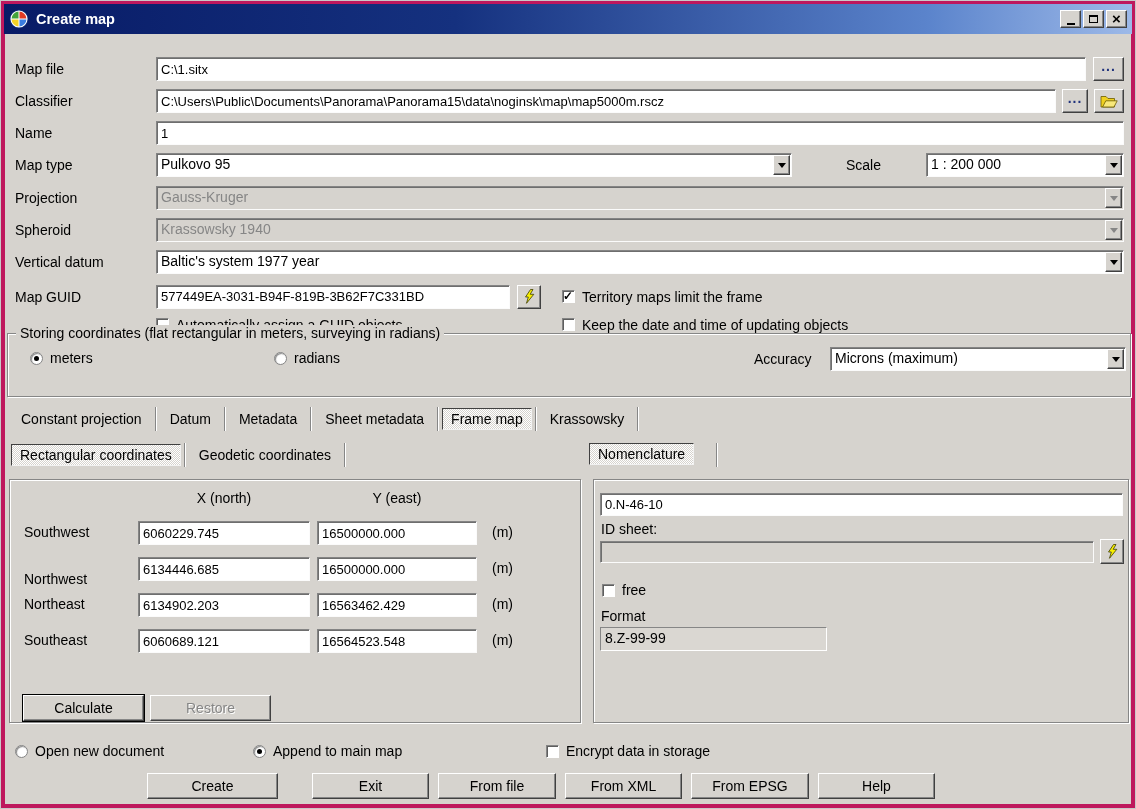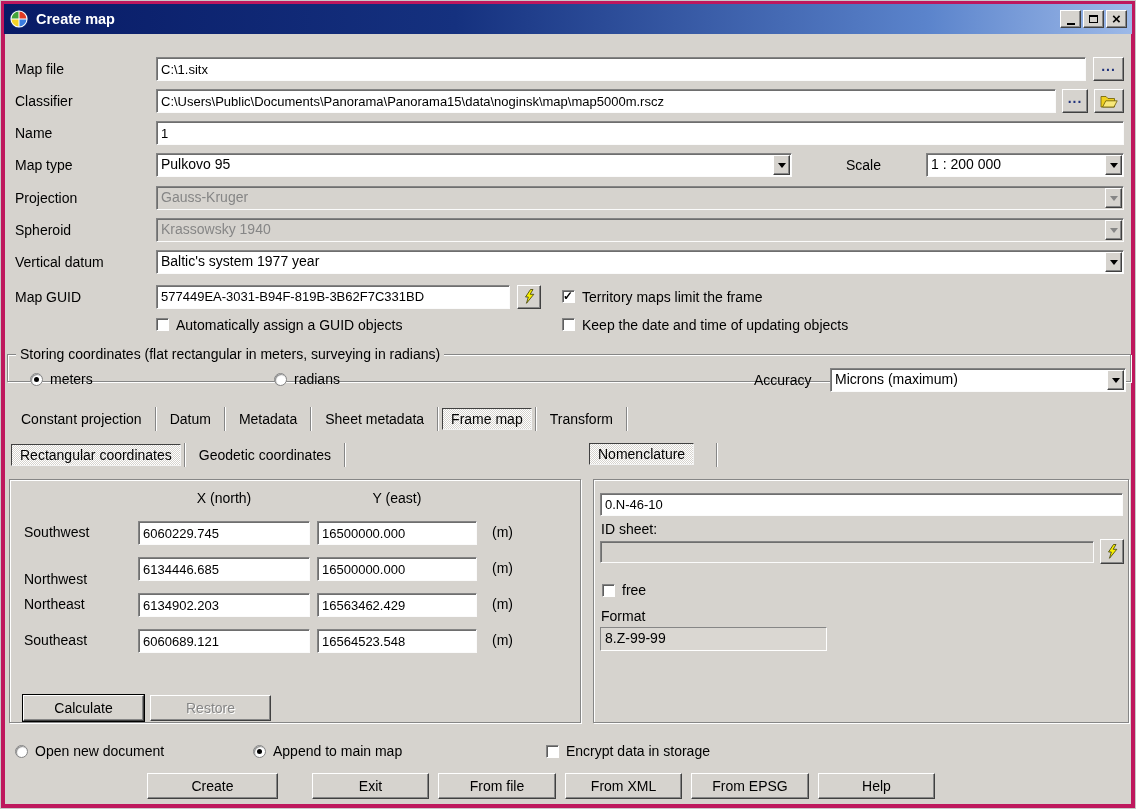--- a/index.html
+++ b/index.html
@@ -309,21 +309,21 @@
       <span class="cbgroup" style="width:406px;flex:0 0 406px;">
         <span class="cbox"></span>
         <span class="lab">Automatically assign a GUID objects</span>
       </span>
       <span class="cbgroup">
         <span class="cbox"></span>
         <span class="lab">Keep the date and time of updating objects</span>
       </span>
     </div>
 
-    <div class="groupbox" style="left:2px;top:320px;width:1124px;height:28px;padding-left:32px;">
+    <div class="groupbox" style="left:2px;top:299px;width:1124px;height:64px;padding-left:32px;">
       <span class="legend">Storing coordinates (flat rectangular in meters, surveying in radians)</span>
       <span class="radiogroup abs" style="left:22px;top:16px;">
         <span class="rad checked"></span>
         <span class="lab">meters</span>
       </span>
       <span class="radiogroup abs" style="left:266px;top:16px;">
         <span class="rad"></span>
         <span class="lab">radians</span>
       </span>
       <span class="abs" style="left:746px;top:17px;">Accuracy</span>
@@ -339,21 +339,21 @@
       <span class="tab">Constant projection</span>
       <span class="vdiv"></span>
       <span class="tab">Datum</span>
       <span class="vdiv"></span>
       <span class="tab">Metadata</span>
       <span class="vdiv"></span>
       <span class="tab">Sheet metadata</span>
       <span class="vdiv"></span>
       <span class="tab selected">Frame map</span>
       <span class="vdiv"></span>
-      <span class="tab">Transform</span>
+      <span class="tab">Krassowsky</span>
       <span class="vdiv"></span>
     </div>
 
     <div class="tabsrow" style="left:6px;top:407px;height:28px;right:10px;">
       <span class="tab selected">Rectangular coordinates</span>
       <span class="vdiv"></span>
       <span class="tab">Geodetic coordinates</span>
       <span class="vdiv"></span>
       <span class="tab selected abs" style="left:578px;top:2px;">Nomenclature</span>
       <span class="vdiv abs" style="left:702px;top:2px;"></span>

